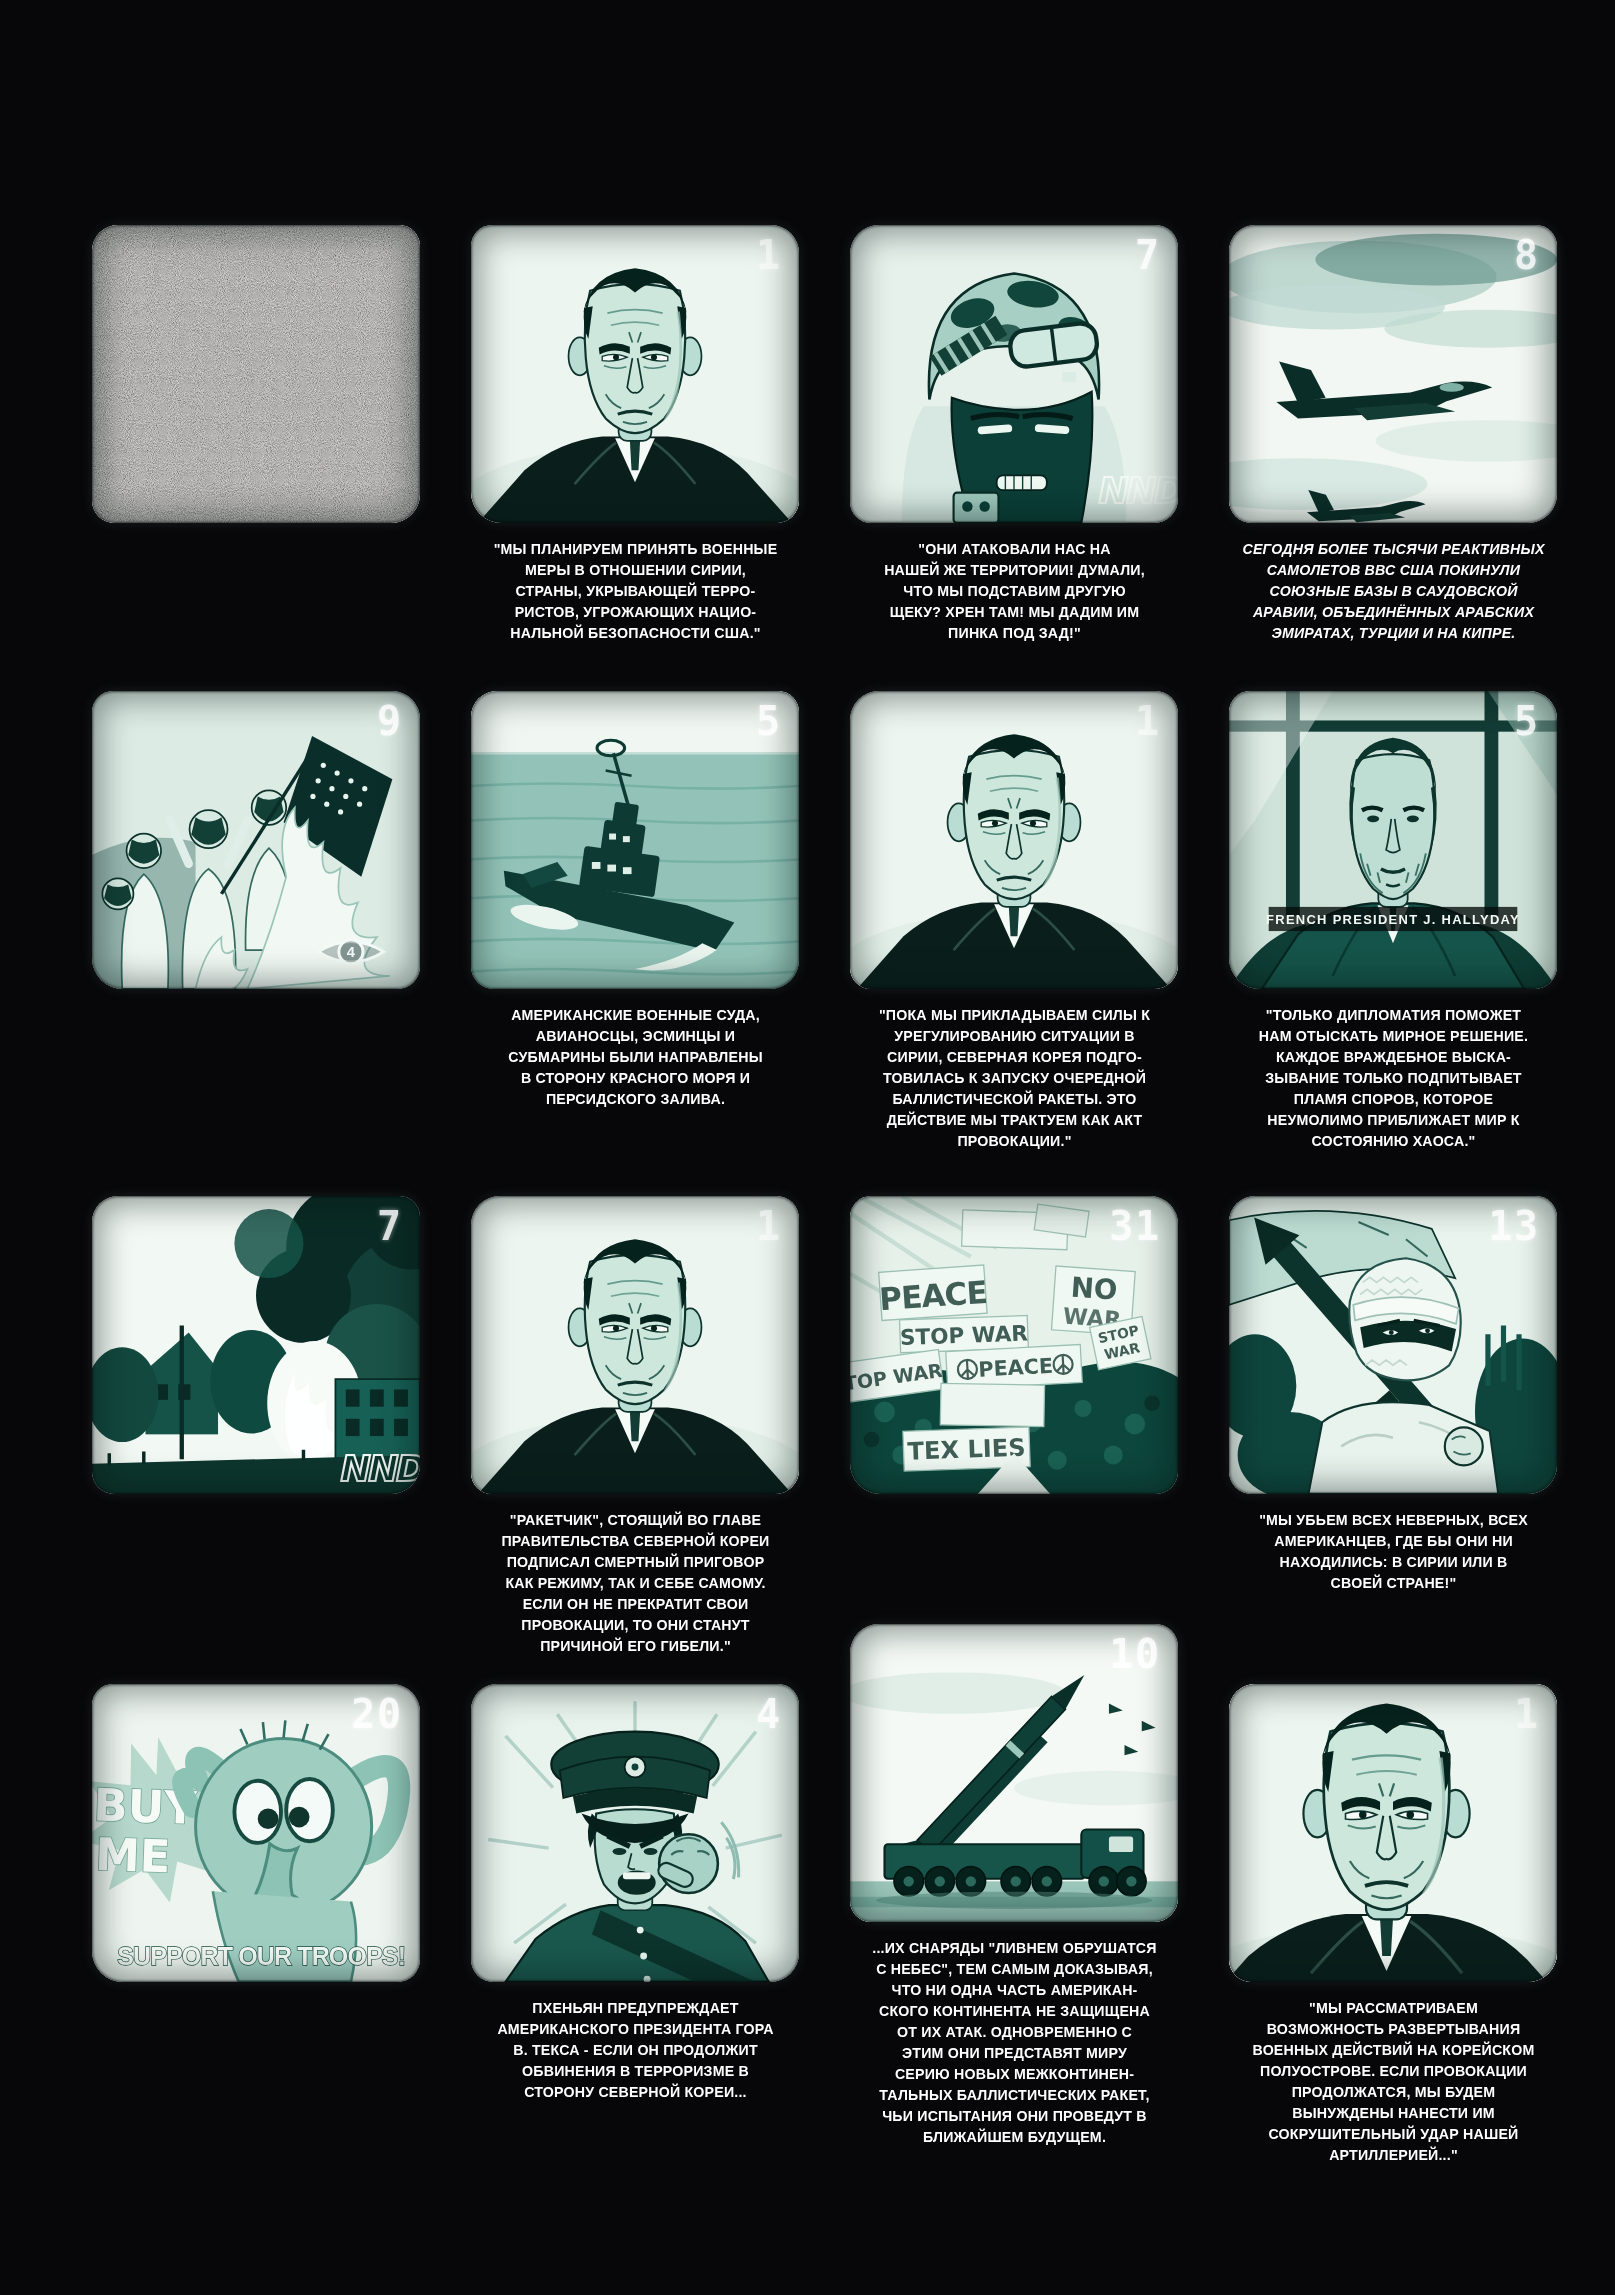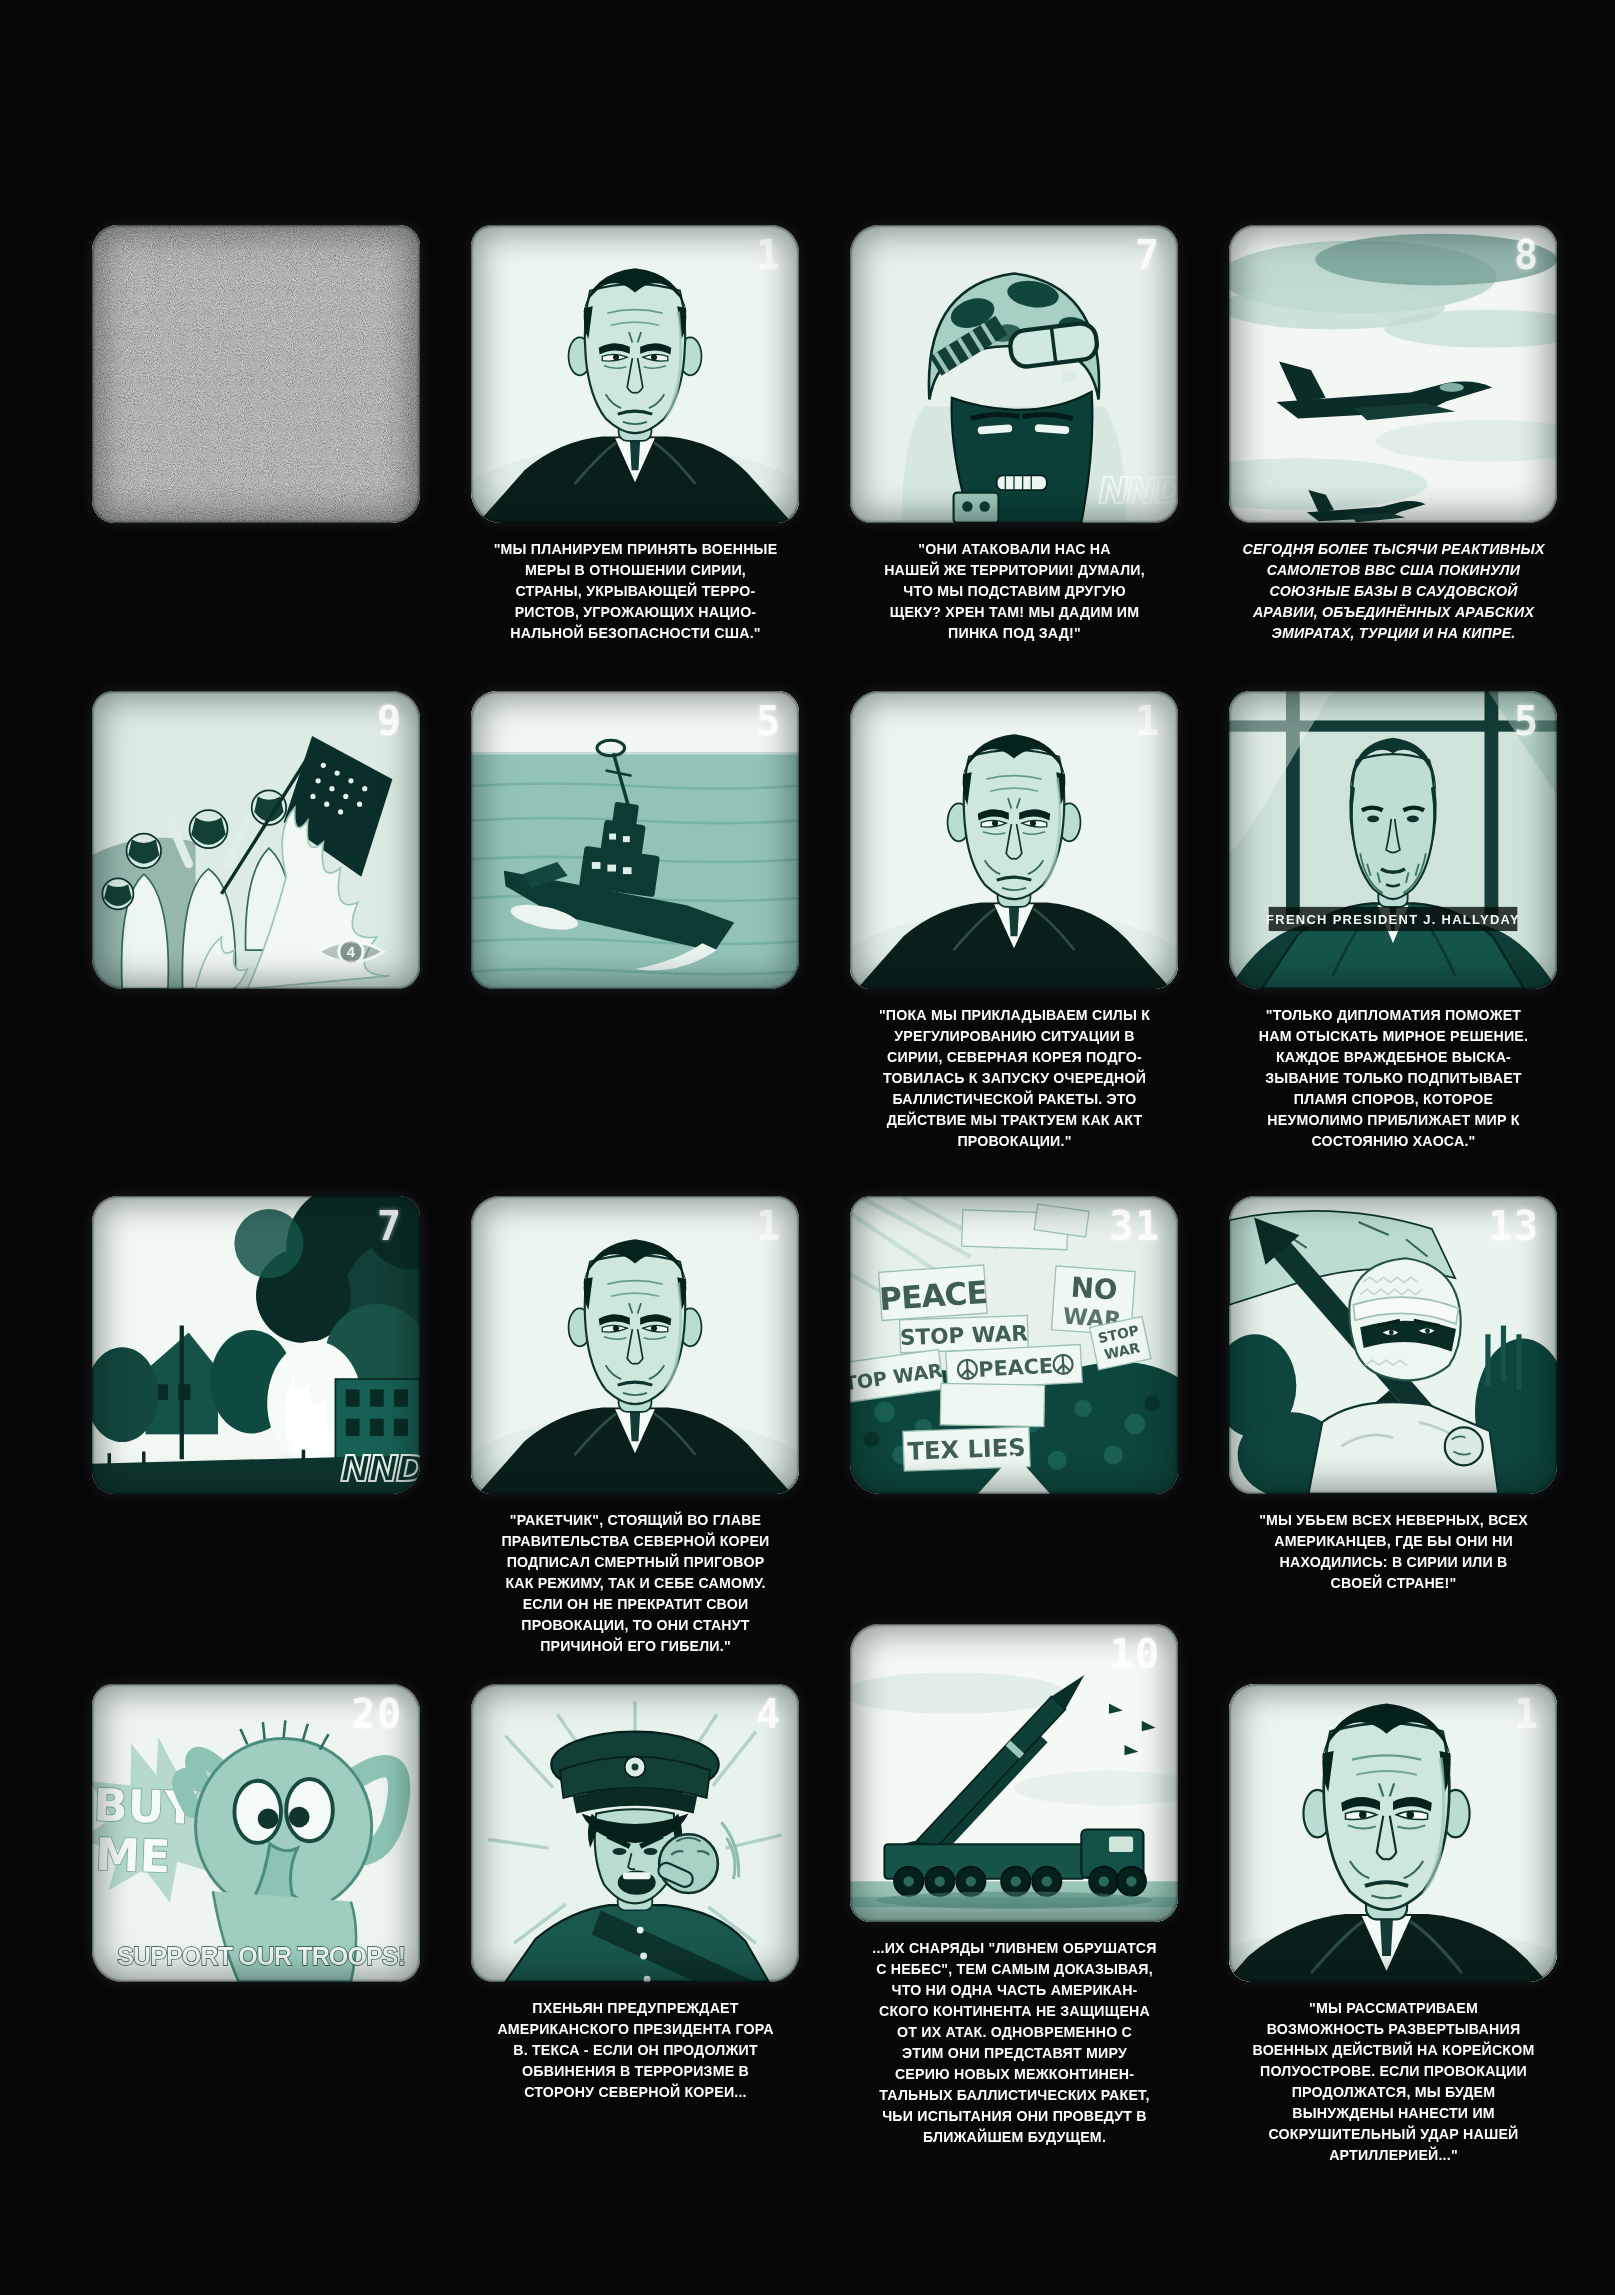--- a/index.html
+++ b/index.html
@@ -244,20 +244,25 @@
           <path d="M182,132 L165,72" stroke="#0d3b33" stroke-width="4"></path>
           <path d="M156,92 L186,98" stroke="#0d3b33" stroke-width="3"></path>
           <ellipse cx="162" cy="66" rx="16" ry="9" fill="none" stroke="#0d3b33" stroke-width="3.5"></ellipse>
           <polygon points="60,212 100,198 112,214 70,228" fill="#12483f"></polygon>
           <path d="M285,300 Q240,330 190,322 Q240,312 268,292 Z" fill="#eaf5ef"></path>
           <ellipse cx="85" cy="262" rx="40" ry="12" fill="#eaf5ef" transform="rotate(12 85 262)"></ellipse>
         </g>
       </svg>
       <span class="ch">5</span>
     </div>
+    <p class="caption">АМЕРИКАНСКИЕ ВОЕННЫЕ СУДА,
+АВИАНОСЦЫ, ЭСМИНЦЫ И
+СУБМАРИНЫ БЫЛИ НАПРАВЛЕНЫ
+В СТОРОНУ КРАСНОГО МОРЯ И
+ПЕРСИДСКОГО ЗАЛИВА.</p>
   </div>
 
   <div class="cell" style="left:850px;top:691px">
     <div class="tv rc">
       <svg class="art" viewBox="0 0 380 345">
           <use href="#pres-art"></use>
         </svg>
       <span class="ch faint">1</span>
     </div>
     <p class="caption">"ПОКА МЫ ПРИКЛАДЫВАЕМ СИЛЫ К

